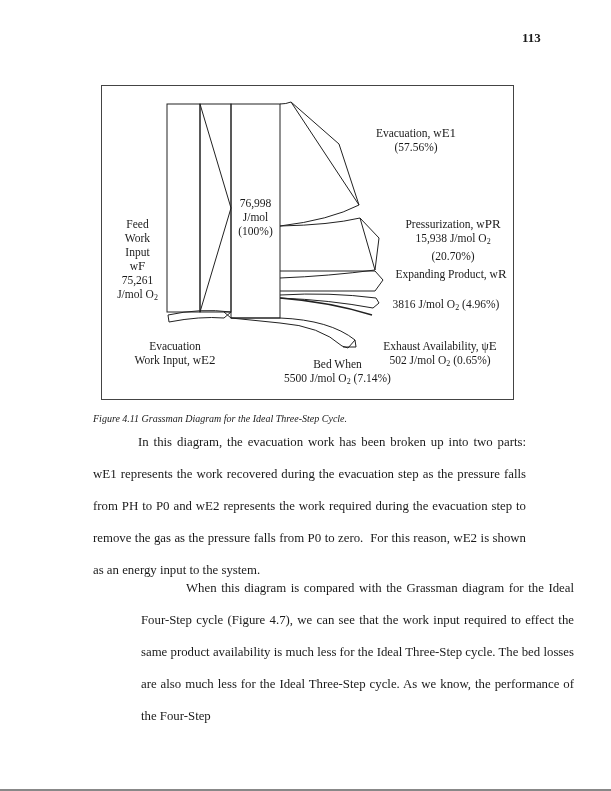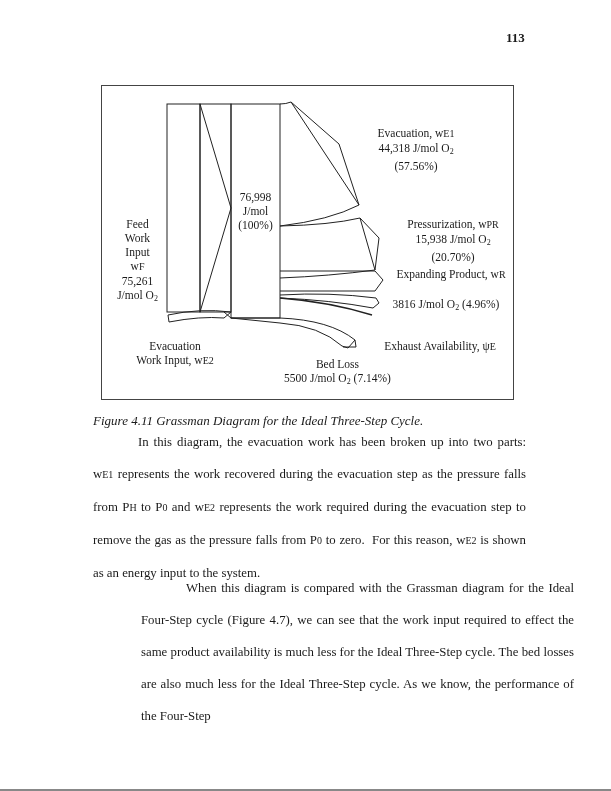--- a/index.html
+++ b/index.html
@@ -1,25 +1,25 @@
 <!DOCTYPE html>
 <html><head>
 <meta charset="utf-8">
 <style>
   html, body { margin:0; padding:0; background:#ffffff; }
   body { width:611px; height:791px; position:relative; overflow:hidden;
          font-family:"Liberation Serif","DejaVu Serif",serif; color:#1a1a1a; }
-  .page-number { position:absolute; left:506px; top:30px; font-size:13px; font-weight:bold; }
+  .page-number { position:absolute; left:522px; top:30px; font-size:13px; font-weight:bold; }
   .figure-frame { position:absolute; left:101px; top:85px; width:413px; height:315px;
                   border:1px solid #444; box-sizing:border-box; }
   svg.diagram { position:absolute; left:0; top:0; width:611px; height:791px; }
   .lbl { position:absolute; font-size:11.5px; line-height:14px; text-align:center; white-space:nowrap; }
-  .sub { font-size:10px; }
+  .sub { font-size:13px; }
   .sub-o { font-size:8px; vertical-align:-2px; }
-  .caption { position:absolute; left:93px; top:413px; font-size:13px; font-style:italic; }
+  .caption { position:absolute; left:93px; top:413px; font-size:10px; font-style:italic; }
   .para { position:absolute; left:93px; width:433px; font-size:12.8px; line-height:32px; text-align:justify; }
   .para p { margin:0; }
   .indent { text-indent:45px; }
   .bottom-rule { position:absolute; left:0; top:789px; width:611px; height:2px; background:#888; }
 </style>
 </head>
 <body>
 
 <div class="page-number">113</div>
 
@@ -52,57 +52,57 @@
 
 <div class="lbl" style="left:110px; top:181px; width:55px;margin-top:36px;">
   <div>Feed</div>
   <div>Work</div>
   <div>Input</div>
   <div>w<span class="sub">F</span></div>
   <div>75,261</div>
   <div>J/mol O<span class="sub-o">2</span></div>
 </div>
 
-<div class="lbl" style="left:231px; top:190px; width:49px;">
+<div class="lbl" style="left:231px; top:196px; width:49px;">
   <div>76,998</div>
   <div>J/mol</div>
   <div>(100%)</div>
 </div>
 
 <div class="lbl" style="left:356px; top:126px; width:120px;">
   <div>Evacuation, w<span class="sub">E1</span></div>
-  <div>44,318 J/mol O<span class="sub-o">2</span></div>
   <div>(57.56%)</div>
 </div>
 
 <div class="lbl" style="left:388px; top:217px; width:130px;">
   <div>Pressurization, w<span class="sub">PR</span></div>
   <div>15,938 J/mol O<span class="sub-o">2</span></div>
   <div>(20.70%)</div>
 </div>
 
 <div class="lbl" style="left:386px; top:267px; width:130px;">
   <div>Expanding Product, w<span class="sub">R</span></div>
 </div>
 
 <div class="lbl" style="left:380px; top:297px; width:132px;">
   <div>3816 J/mol O<span class="sub-o">2</span> (4.96%)</div>
 </div>
 
 <div class="lbl" style="left:370px; top:331px; width:140px;margin-top:8px;">
   <div>Exhaust Availability, ψ<span class="sub">E</span></div>
+  <div>502 J/mol O<span class="sub-o">2</span> (0.65%)</div>
 </div>
 
 <div class="lbl" style="left:120px; top:339px; width:110px;">
   <div>Evacuation</div>
   <div>Work Input, w<span class="sub">E2</span></div>
 </div>
 
 <div class="lbl" style="left:275px; top:357px; width:125px;">
-  <div>Bed Loss</div>
+  <div>Bed When</div>
   <div>5500 J/mol O<span class="sub-o">2</span> (7.14%)</div>
 </div>
 
 <div class="caption">Figure 4.11  Grassman Diagram for the Ideal Three-Step Cycle.</div>
 
 <div class="para" style="top:426px;">
   <p class="indent">In this diagram, the evacuation work has been broken up into two parts: w<span class="sub">E1</span> represents the work recovered during the evacuation step as the pressure falls from P<span class="sub">H</span> to P<span class="sub">0</span> and w<span class="sub">E2</span> represents the work required during the evacuation step to remove the gas as the pressure falls from P<span class="sub">0</span> to zero.&nbsp; For this reason, w<span class="sub">E2</span> is shown as an energy input to the system.</p>
 </div>
 
 <div class="para" style="top:572px;margin-left:48px;">

